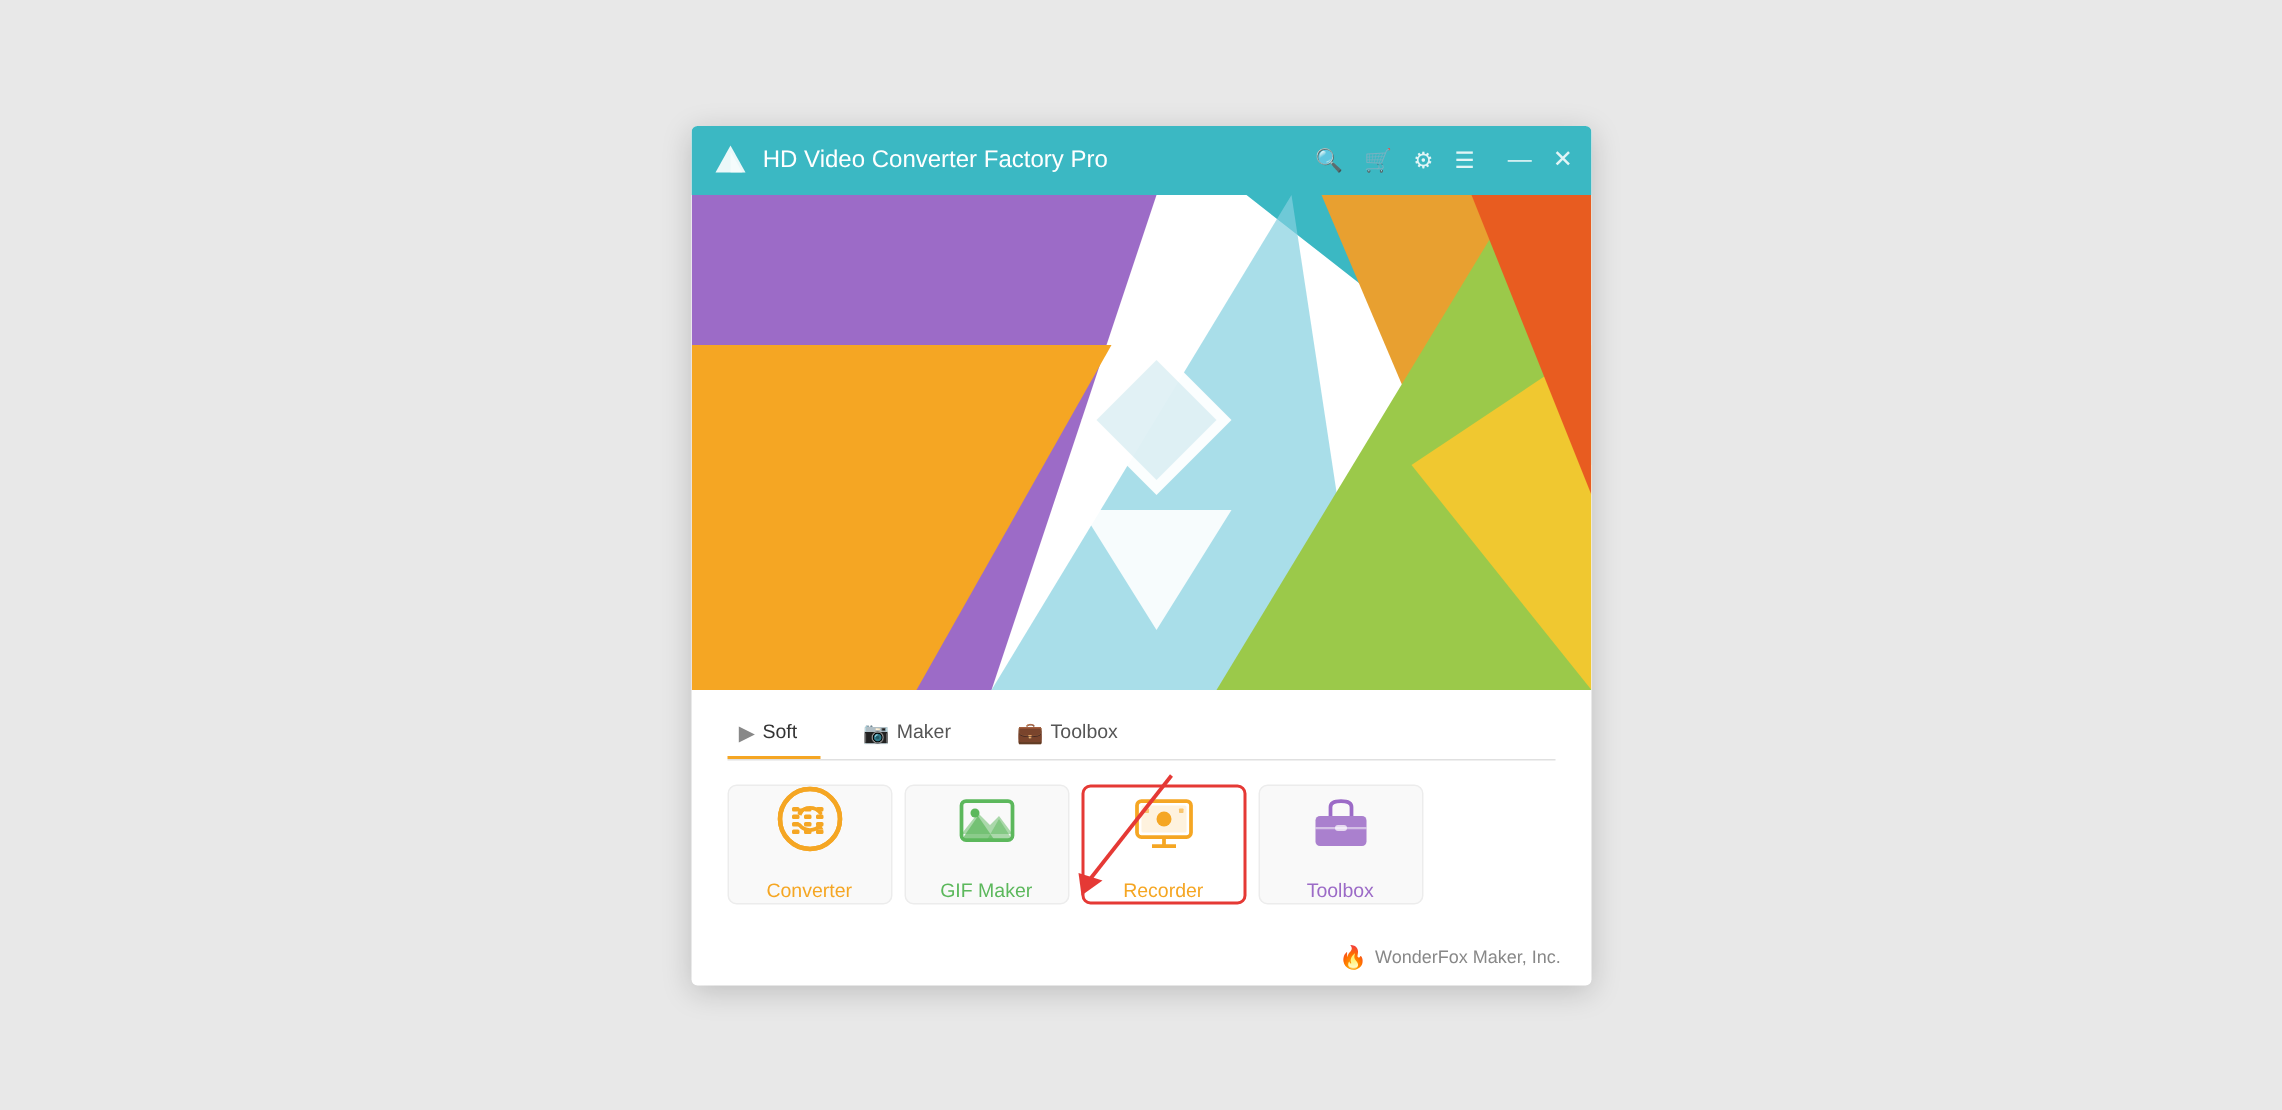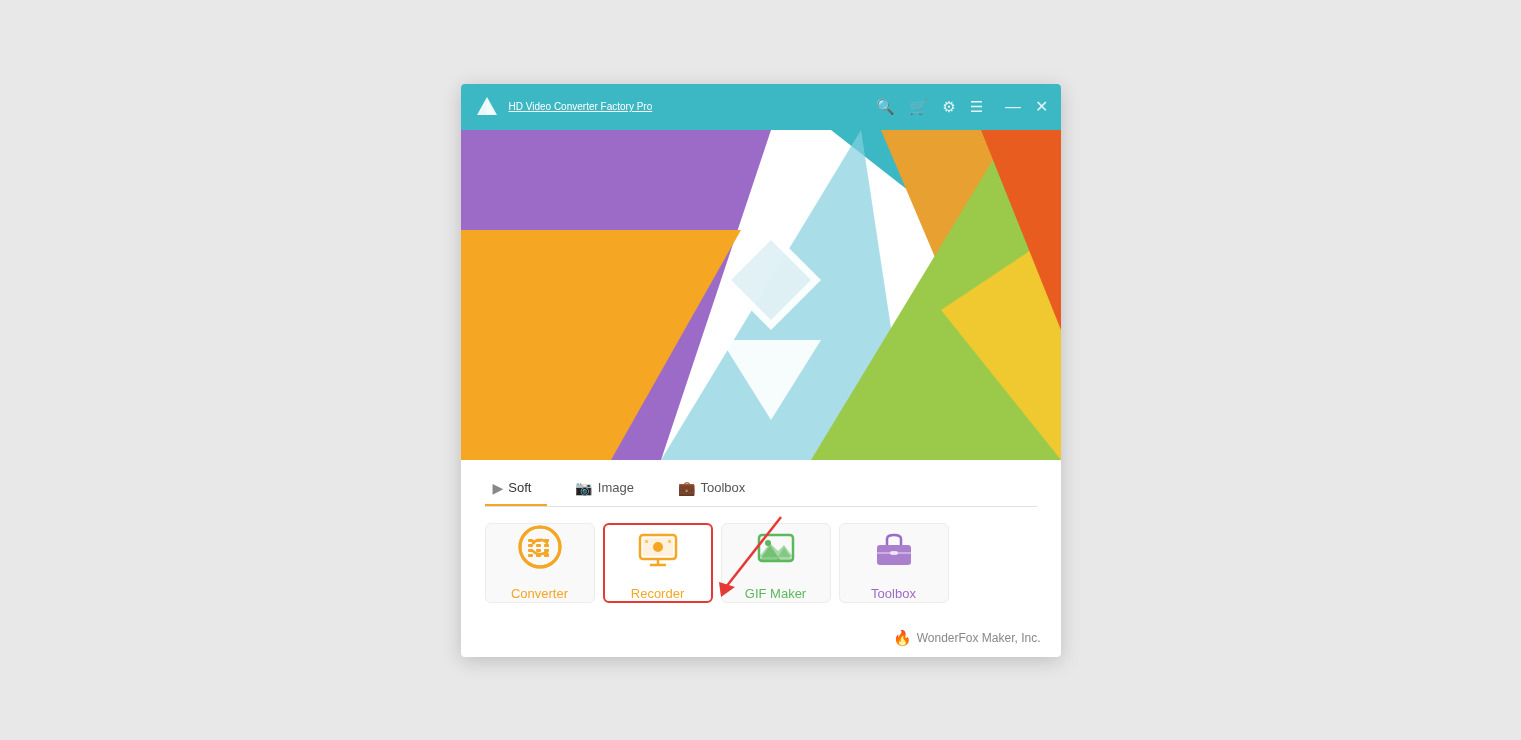--- a/index.html
+++ b/index.html
@@ -26,24 +26,23 @@
       padding: 0 12px;
       position: relative;
     }
     .titlebar-logo {
       width: 28px;
       height: 28px;
       margin-right: 8px;
     }
     .titlebar-title {
       color: #fff;
-      font-size: 10px;
+      font-size: 16px;
       font-weight: 500;
       flex: 1;
-      text-decoration: underline;
     }
     .titlebar-controls {
       display: flex;
       align-items: center;
       gap: 14px;
     }
     .titlebar-icon {
       color: rgba(255,255,255,0.85);
       font-size: 15px;
       cursor: pointer;
@@ -217,21 +216,21 @@
     </svg>
   </div>
 
   <div class="tabs-bar">
     <div class="tab-item active">
       <span class="tab-icon">▶</span>
       <span>Soft</span>
     </div>
     <div class="tab-item" style="margin-left:20px;">
       <span class="tab-icon">📷</span>
-      <span>Image</span>
+      <span>Maker</span>
     </div>
     <div class="tab-item" style="margin-left:20px;">
       <span class="tab-icon">💼</span>
       <span>Toolbox</span>
     </div>
   </div>
   <div style="margin: 0 24px; border-bottom: 1px solid #e0e0e0;"></div>
 
   <div class="tools-wrapper">
     <div class="tools-grid">
@@ -257,56 +256,56 @@
             <path d="M15,18 A9,9 0 0,1 29,18" fill="none" stroke="#f5a623" stroke-width="2.5" stroke-linecap="round"></path>
             <path d="M29,26 A9,9 0 0,1 15,26" fill="none" stroke="#f5a623" stroke-width="2.5" stroke-linecap="round"></path>
             <polygon points="13,15 16,20 19,15" fill="#f5a623"></polygon>
             <polygon points="31,29 28,24 25,29" fill="#f5a623"></polygon>
           </svg>
         </div>
         <span class="tool-label tool-label-orange">Converter</span>
       </div>
 
 
-      <div class="tool-card selected">
-        <div class="tool-icon">
-          <svg width="44" height="44" viewBox="0 0 44 44">
-
-            <rect x="4" y="10" width="36" height="24" rx="3" fill="none" stroke="#f5a623" stroke-width="2.5"></rect>
-
-            <rect x="7" y="13" width="30" height="18" rx="1" fill="#f5a623" opacity="0.15"></rect>
-
-            <line x1="22" y1="34" x2="22" y2="40" stroke="#f5a623" stroke-width="2.5"></line>
-            <line x1="14" y1="40" x2="30" y2="40" stroke="#f5a623" stroke-width="2.5"></line>
-
-            <circle cx="22" cy="22" r="5" fill="#f5a623"></circle>
-
-            <rect x="9" y="15" width="3" height="3" rx="0.5" fill="#f5a623" opacity="0.6"></rect>
-            <rect x="32" y="15" width="3" height="3" rx="0.5" fill="#f5a623" opacity="0.6"></rect>
-          </svg>
-        </div>
-        <span class="tool-label tool-label-orange">Recorder</span>
-      </div>
-
       <div class="tool-card">
         <div class="tool-icon">
           <svg width="44" height="44" viewBox="0 0 44 44">
 
             <rect x="5" y="10" width="34" height="26" rx="3" fill="none" stroke="#5cb85c" stroke-width="2.5"></rect>
 
             <circle cx="14" cy="18" r="3" fill="#5cb85c"></circle>
 
             <polyline points="5,32 16,18 24,26 30,20 39,32" fill="#5cb85c" opacity="0.5" stroke="none"></polyline>
             <polygon points="5,36 16,20 27,36" fill="#5cb85c" opacity="0.7"></polygon>
             <polygon points="22,36 30,22 39,36" fill="#5cb85c" opacity="0.5"></polygon>
           </svg>
         </div>
         <span class="tool-label tool-label-green">GIF Maker</span>
       </div>
 
+      <div class="tool-card selected">
+        <div class="tool-icon">
+          <svg width="44" height="44" viewBox="0 0 44 44">
+
+            <rect x="4" y="10" width="36" height="24" rx="3" fill="none" stroke="#f5a623" stroke-width="2.5"></rect>
+
+            <rect x="7" y="13" width="30" height="18" rx="1" fill="#f5a623" opacity="0.15"></rect>
+
+            <line x1="22" y1="34" x2="22" y2="40" stroke="#f5a623" stroke-width="2.5"></line>
+            <line x1="14" y1="40" x2="30" y2="40" stroke="#f5a623" stroke-width="2.5"></line>
+
+            <circle cx="22" cy="22" r="5" fill="#f5a623"></circle>
+
+            <rect x="9" y="15" width="3" height="3" rx="0.5" fill="#f5a623" opacity="0.6"></rect>
+            <rect x="32" y="15" width="3" height="3" rx="0.5" fill="#f5a623" opacity="0.6"></rect>
+          </svg>
+        </div>
+        <span class="tool-label tool-label-orange">Recorder</span>
+      </div>
+
       <div class="tool-card">
         <div class="tool-icon">
           <svg width="44" height="44" viewBox="0 0 44 44">
 
             <rect x="5" y="20" width="34" height="20" rx="3" fill="#9c6bc7" opacity="0.85"></rect>
 
             <path d="M15,20 L15,14 Q15,10 22,10 Q29,10 29,14 L29,20" fill="none" stroke="#9c6bc7" stroke-width="2.5"></path>
 
             <line x1="5" y1="28" x2="39" y2="28" stroke="white" stroke-width="1.5" opacity="0.5"></line>
 

